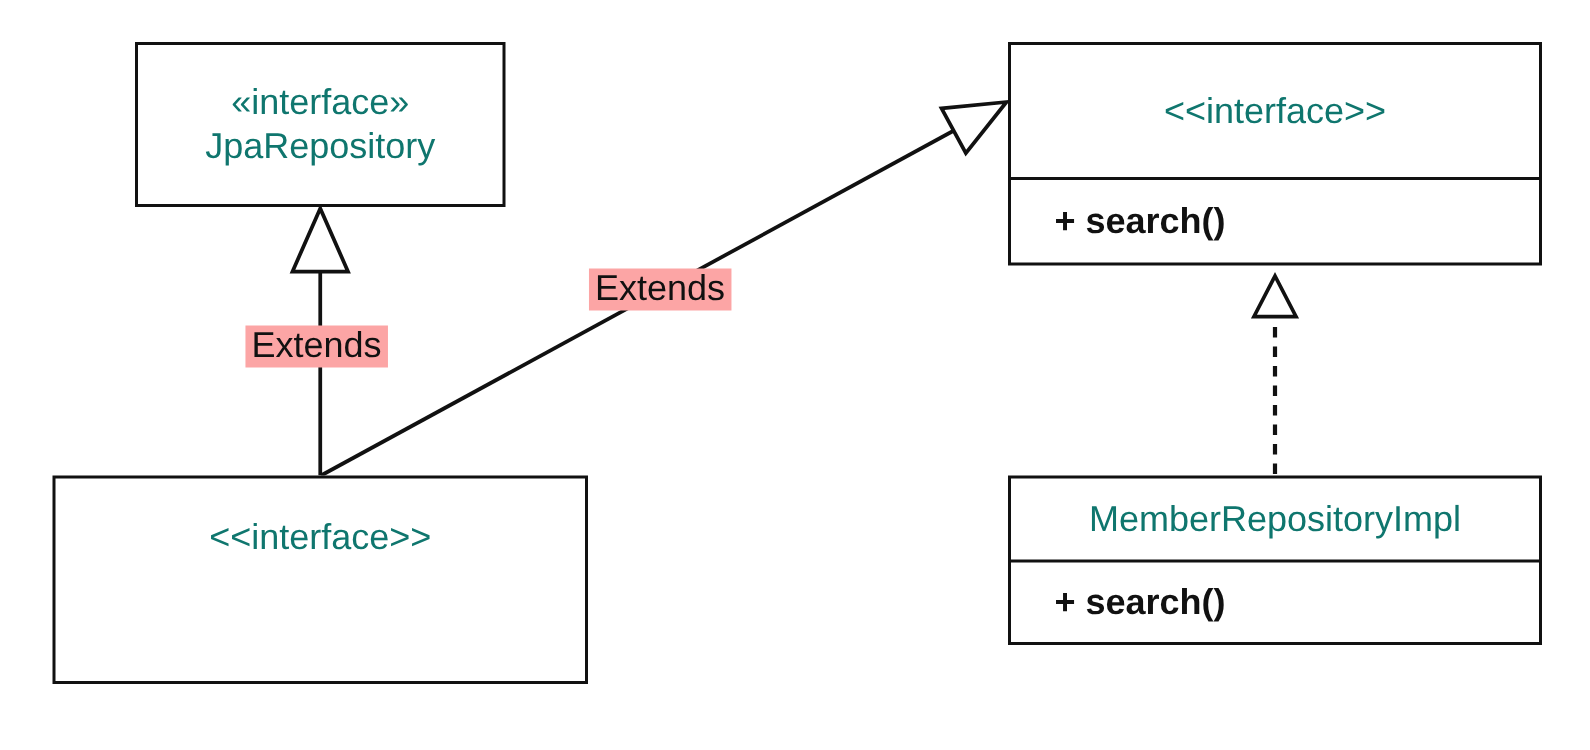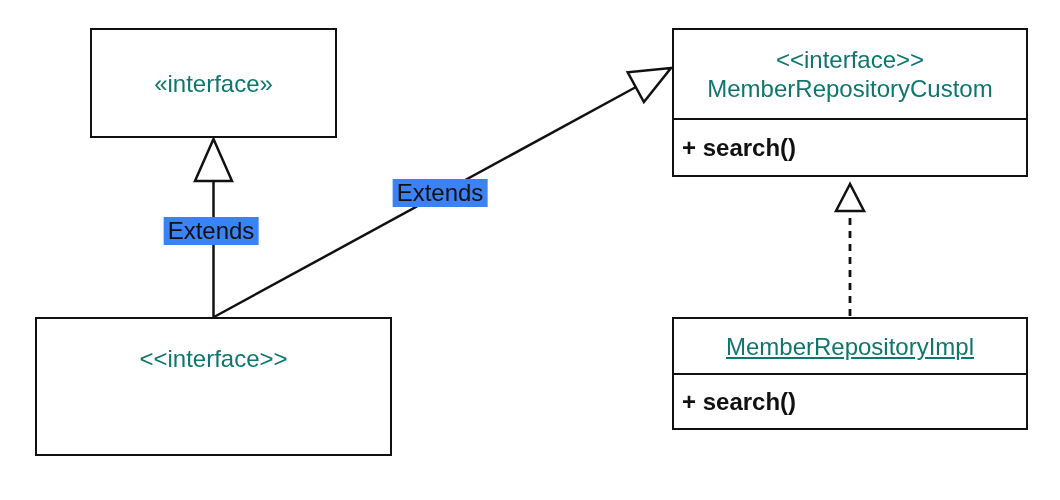--- a/index.html
+++ b/index.html
@@ -41,39 +41,39 @@
     font-size: 24px;
     line-height: 29px;
     color: #0f766e;
   }
   .uml-methods {
     flex: 1 1 auto;
     border-top: 2.5px solid #111111;
     display: flex;
     align-items: center;
     font-size: 24px;
-    padding-left: 8px;
+    padding-left: 29px;
     color: #111111;
   }
   .uml-methods.bold { font-weight: bold; }
 
   
   .box-jpa    { left: 90px;  top: 28px;  width: 247px; height: 110px; }
   .box-jpa .uml-title { height: 100%; }
   .box-custom { left: 672px; top: 28px;  width: 356px; height: 149px; }
   .box-custom .uml-title { height: 88px; }
   .box-member { left: 35px;  top: 317px; width: 357px; height: 139px; }
   .box-member .uml-title { height: 79px; }
   .box-impl   { left: 672px; top: 317px; width: 356px; height: 113px; }
-  .box-impl .uml-title { height: 54px; text-decoration: underline; }
+  .box-impl .uml-title { height: 54px; }
 
   .edge-label {
     position: absolute;
     transform: translate(-50%, -50%);
-    background: #3b82f6;
+    background: #fca5a5;
     padding: 1px 4px;
     font-size: 24px;
     line-height: 26px;
     color: #111111;
     white-space: nowrap;
   }
   .label-extends-left     { left: 211px; top: 231px; }
   .label-extends-diagonal { left: 440px; top: 193px; }
 </style>
 </head>
@@ -89,27 +89,27 @@
     <line x1="214" y1="317" x2="636" y2="87" stroke="#111111" stroke-width="2.5"></line>
     <polygon points="671,68 627.7,72.3 643.9,102.1" fill="#ffffff" stroke="#111111" stroke-width="2.5" stroke-linejoin="miter"></polygon>
 
     <line x1="850" y1="316" x2="850" y2="212" stroke="#111111" stroke-width="2.8" stroke-dasharray="7,6"></line>
     <polygon points="850,184 836,211 864,211" fill="#ffffff" stroke="#111111" stroke-width="2.5" stroke-linejoin="miter"></polygon>
   </svg>
 
   <div class="uml-box box-jpa">
     <div class="uml-title">
       <div>«interface»</div>
+      <div>JpaRepository</div>
     </div>
   </div>
 
   <div class="uml-box box-custom">
     <div class="uml-title">
       <div>&lt;&lt;interface&gt;&gt;</div>
-      <div>MemberRepositoryCustom</div>
     </div>
     <div class="uml-methods bold">+ search()</div>
   </div>
 
   <div class="uml-box box-member">
     <div class="uml-title">
       <div>&lt;&lt;interface&gt;&gt;</div>
     </div>
   </div>
 

